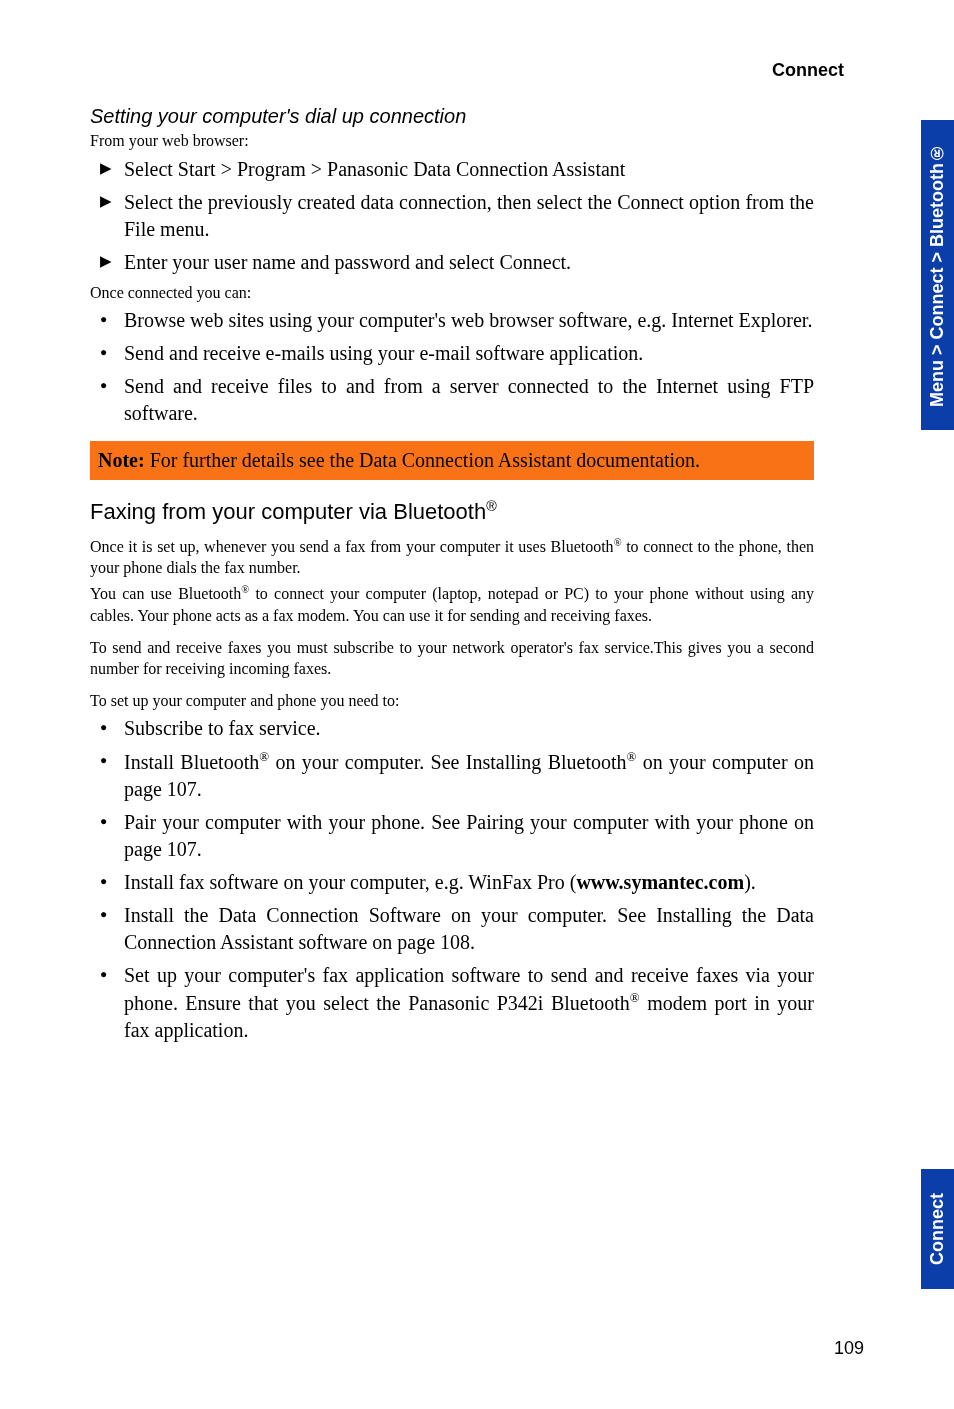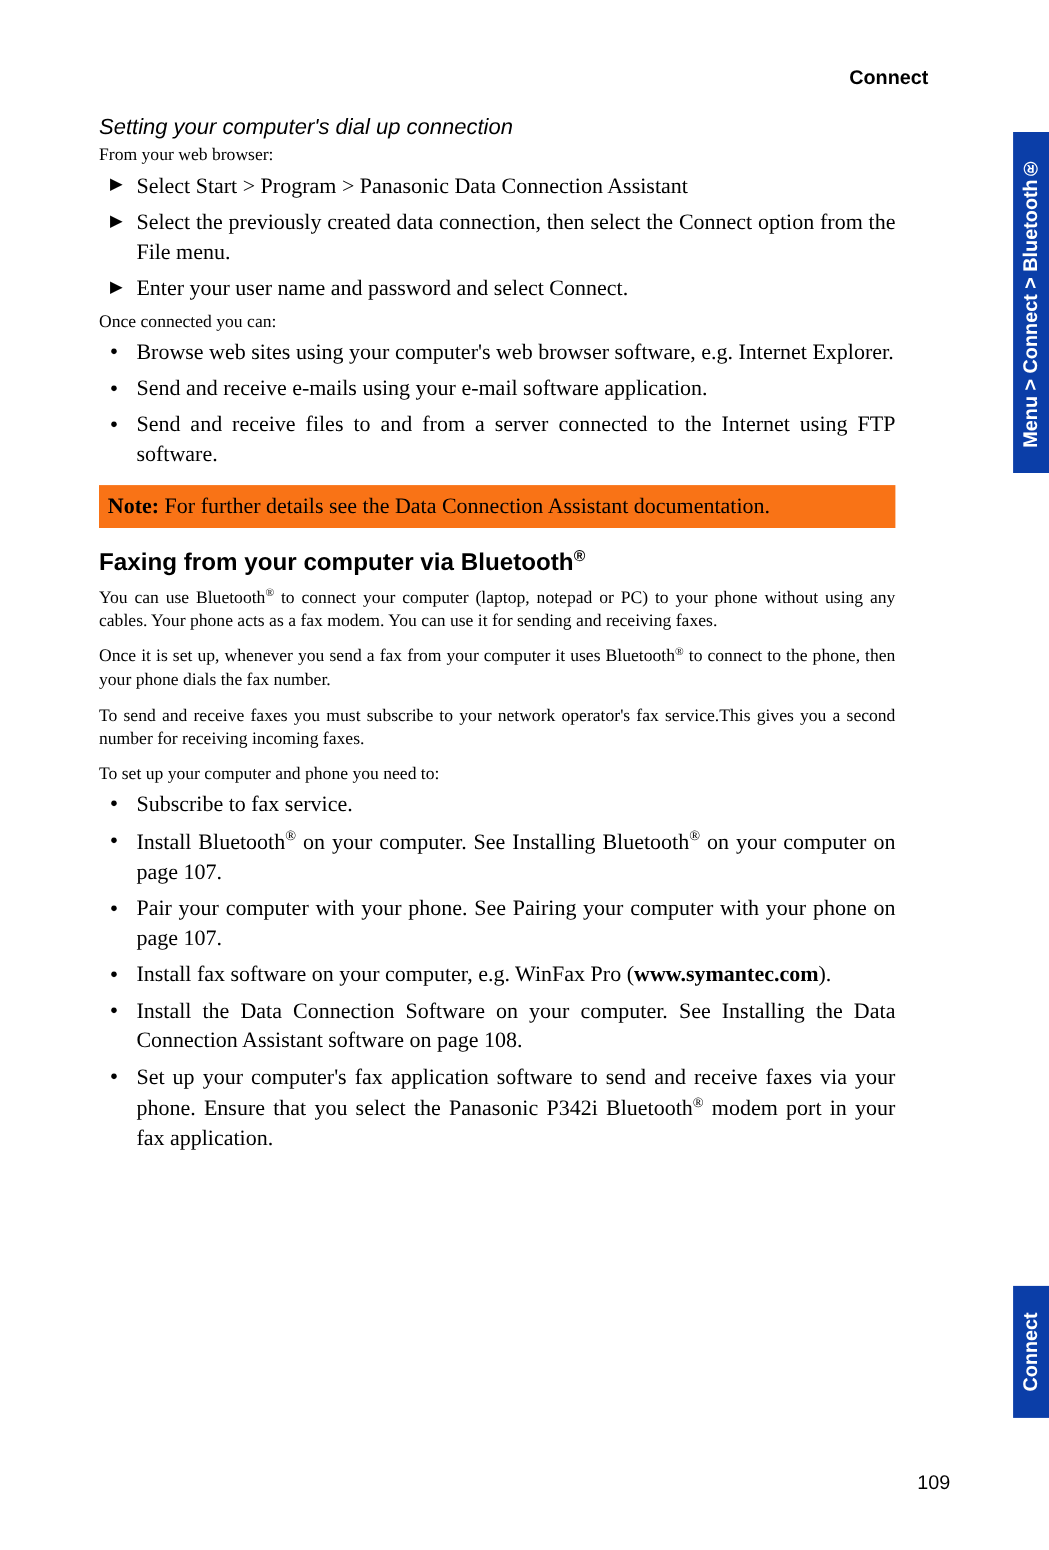--- a/index.html
+++ b/index.html
@@ -71,21 +71,21 @@
   }
   .note-box {
     background: #f97316;
     padding: 8px 8px;
     font-size: 20px;
     margin: 14px 0 18px 0;
   }
   .note-box .note-label { font-weight: bold; }
   h2.section {
     font-family: Arial, Helvetica, sans-serif;
-    font-weight: bold;
+    font-weight: normal;
     font-size: 22px;
     margin: 18px 0 8px 0;
   }
   .reg { font-size: 0.65em; vertical-align: super; }
   .side-tab {
     position: absolute;
     right: 0;
     background: #0b3ea8;
     color: #fff;
     font-family: Arial, Helvetica, sans-serif;
@@ -134,26 +134,26 @@
     </ul>
 
     <div class="note-box">
       <span class="note-label">Note:</span><span> For further details see the Data Connection Assistant documentation.</span>
     </div>
 
     <h2 class="section">
       <span>Faxing from your computer via Bluetooth</span><span class="reg">®</span>
     </h2>
 
+    <p class="body body-space">
+      <span>Once it is set up, whenever you send a fax from your computer it uses Bluetooth</span><span class="reg">®</span><span> to connect to the phone, then your phone dials the fax number.</span>
+    </p>
+
     <p class="body">
       <span>You can use Bluetooth</span><span class="reg">®</span><span> to connect your computer (laptop, notepad or PC) to your phone without using any cables. Your phone acts as a fax modem. You can use it for sending and receiving faxes.</span>
-    </p>
-
-    <p class="body body-space">
-      <span>Once it is set up, whenever you send a fax from your computer it uses Bluetooth</span><span class="reg">®</span><span> to connect to the phone, then your phone dials the fax number.</span>
     </p>
 
     <p class="body body-space">To send and receive faxes you must subscribe to your network operator's fax service.This gives you a second number for receiving incoming faxes.</p>
 
     <p class="body body-space">To set up your computer and phone you need to:</p>
 
     <ul class="bullet-list">
       <li>Subscribe to fax service.</li>
       <li>
         <span>Install Bluetooth</span><span class="reg">®</span><span> on your computer. See Installing Bluetooth</span><span class="reg">®</span><span> on your computer on page 107.</span>

